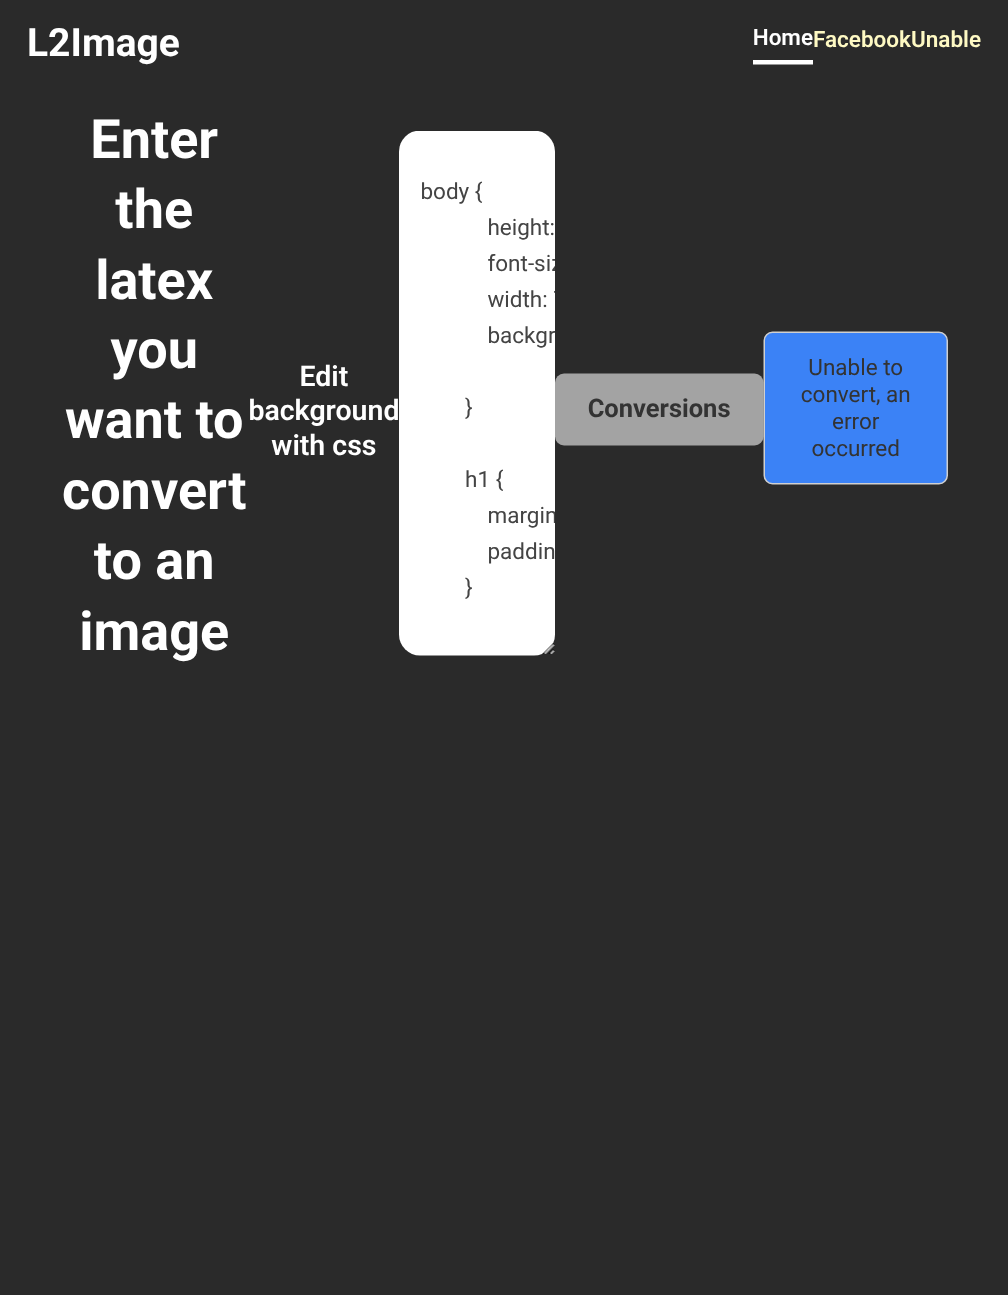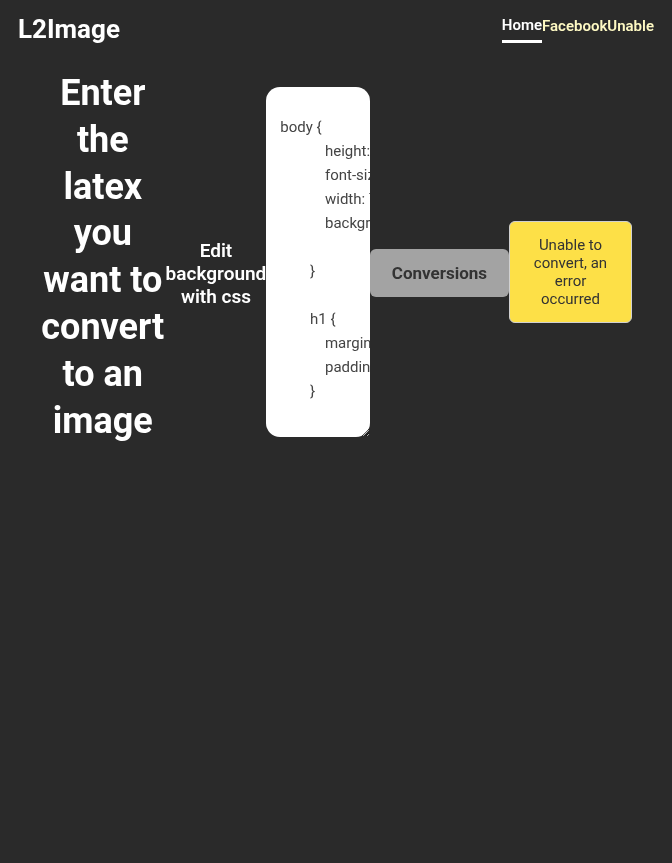--- a/index.html
+++ b/index.html
@@ -116,21 +116,21 @@
       padding: 14px 22px;
       font-size: 17px;
       font-weight: 700;
       cursor: pointer;
       margin-top: 22px;
       font-family: inherit;
     }
     
     .error-box {
       width: 592px;
-      background: #fde047;
+      background: #3b82f6;
       color: #333;
       border: 1px solid #d0d0d0;
       border-radius: 6px;
       padding: 14px;
       font-size: 15px;
       text-align: center;
       margin-top: 20px;
     }
   </style>
 </head>

